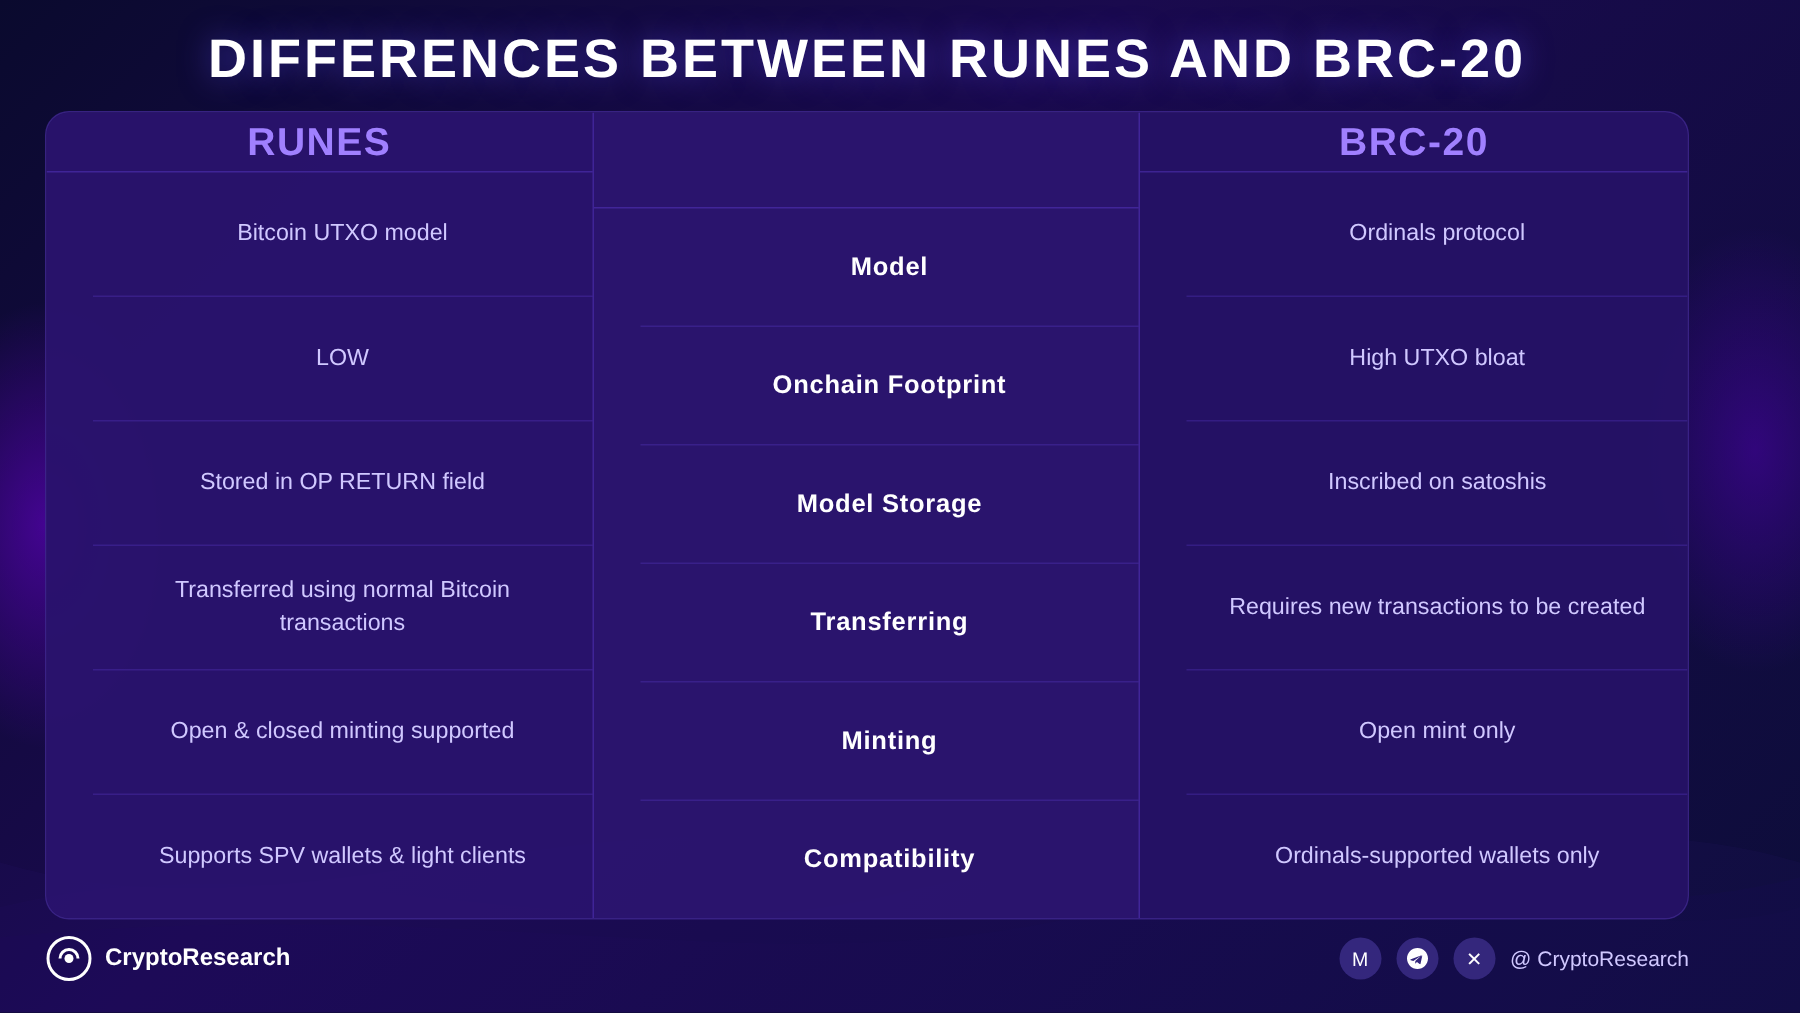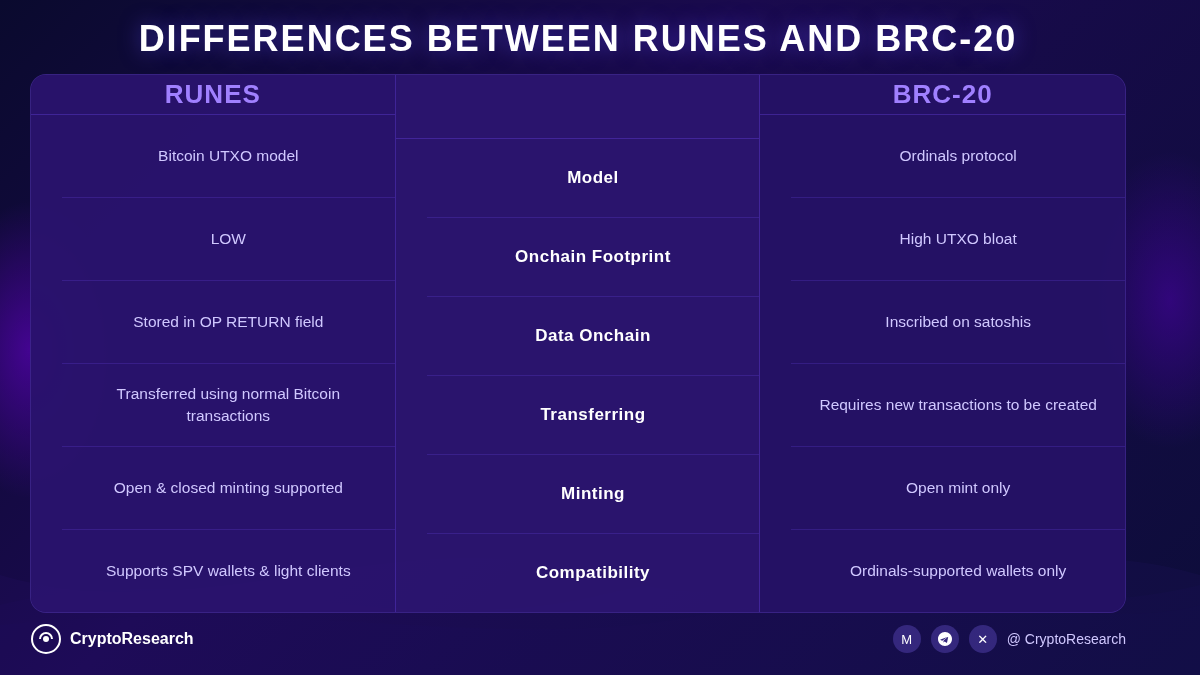--- a/index.html
+++ b/index.html
@@ -230,21 +230,21 @@
         <div class="cell">Open &amp; closed minting supported</div>
         <div class="cell">Supports SPV wallets &amp; light clients</div>
       </div>
     </div>
 
     <div class="col-middle">
       <div class="col-header middle-header"></div>
       <div class="col-rows">
         <div class="cell middle-cell">Model</div>
         <div class="cell middle-cell">Onchain Footprint</div>
-        <div class="cell middle-cell">Data Onchain</div>
+        <div class="cell middle-cell">Model Storage</div>
         <div class="cell middle-cell">Transferring</div>
         <div class="cell middle-cell">Minting</div>
         <div class="cell middle-cell">Compatibility</div>
       </div>
     </div>
 
     <div class="col-brc">
       <div class="col-header brc-header">BRC-20</div>
       <div class="col-rows">
         <div class="cell">Ordinals protocol</div>

